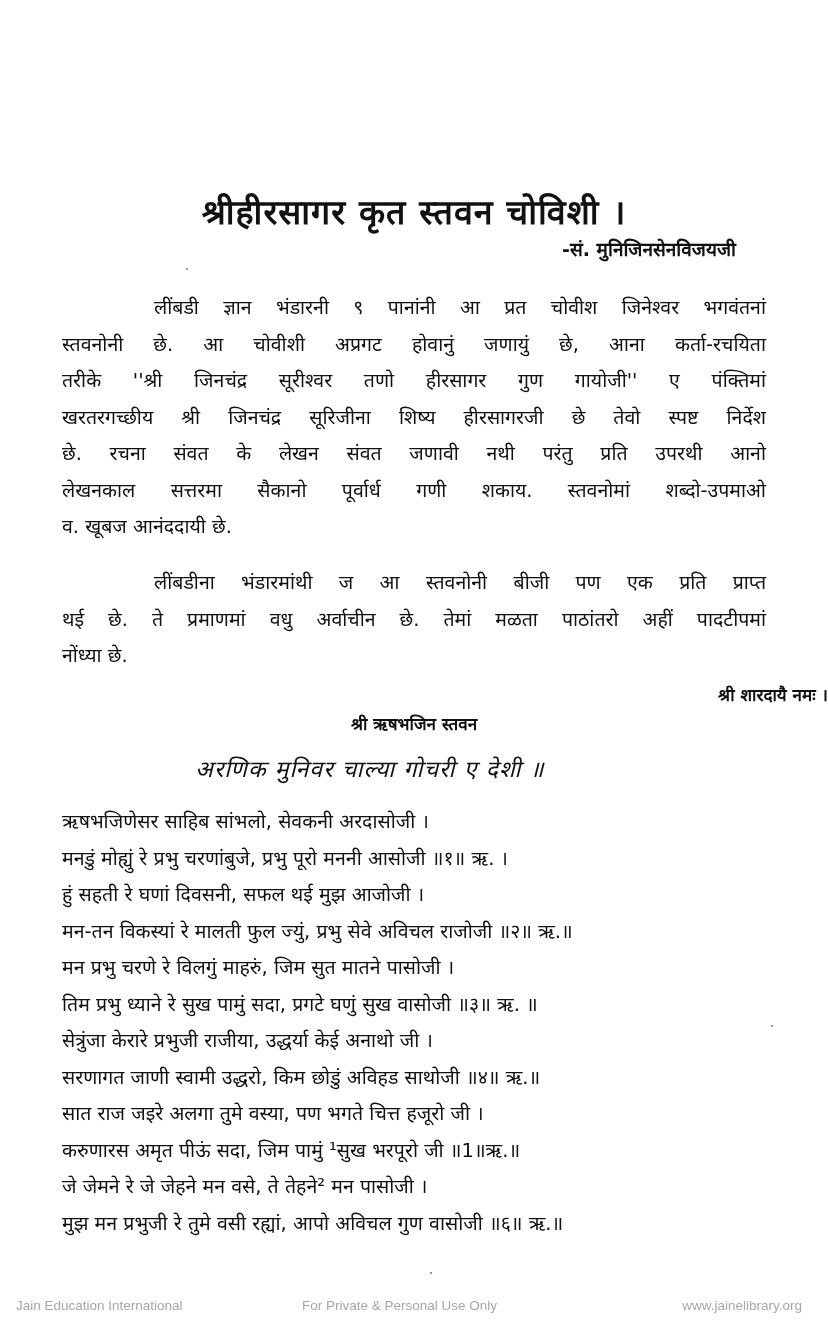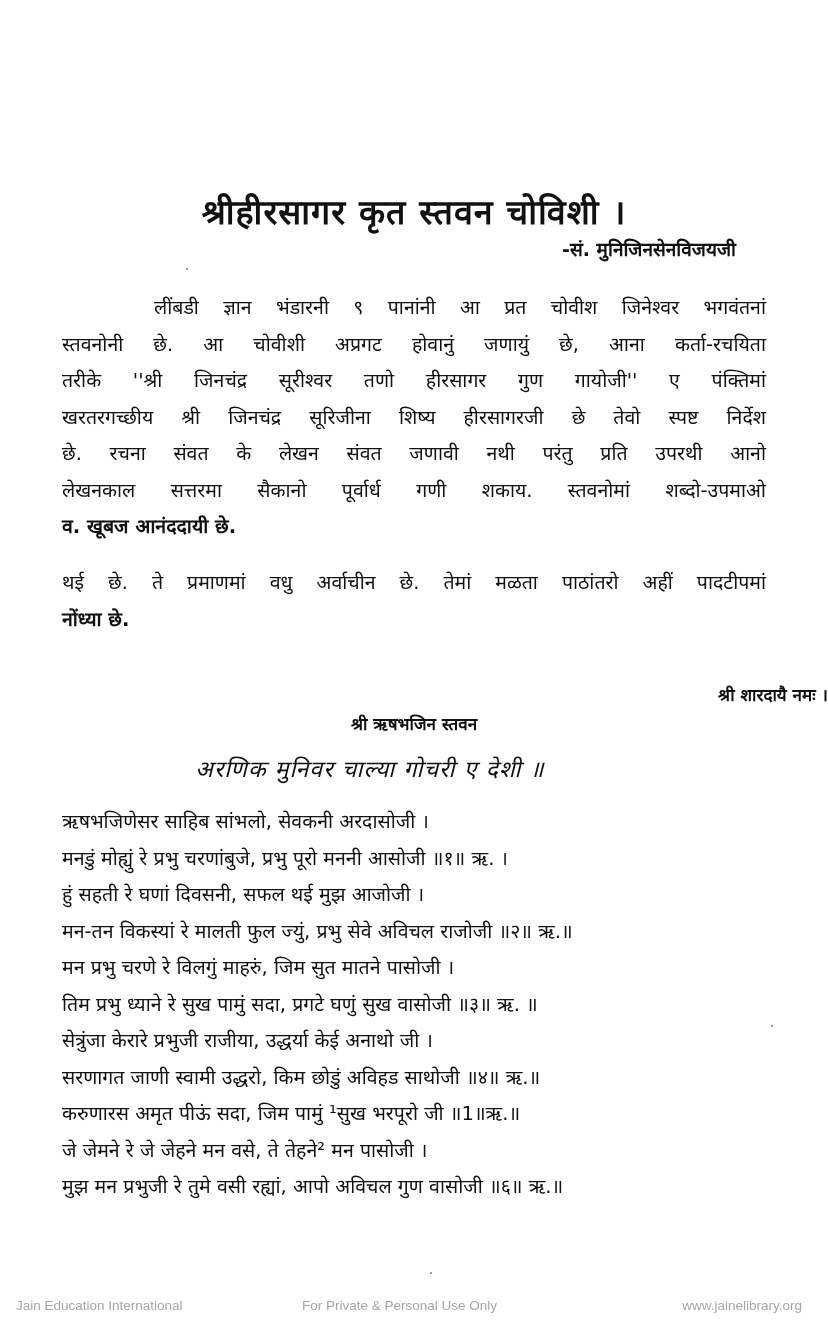--- a/index.html
+++ b/index.html
@@ -14,21 +14,21 @@
   }
   .editor {
     position: absolute; right: 92px; top: 236px;
     font-size: 19px; font-weight: bold;
   }
   .para {
     position: absolute; left: 62px; width: 704px;
     font-size: 19.5px; line-height: 36.5px; text-align: justify;
   }
   .para .line { display: block; white-space: nowrap; text-align-last: justify; text-align: justify; }
-  .para .line.last { text-align-last: left; font-weight: bold; }
+  .para .line.last { text-align-last: left; }
   .para .line.indent { padding-left: 92px; }
   .center-line {
     position: absolute; left: 0; width: 828px; text-align: center;
     font-weight: bold; font-size: 17px;
   }
   .desi {
     position: absolute; left: 0; width: 740px; text-align: center;
     font-style: italic; font-size: 23px; top: 752px; letter-spacing: 1px;
   }
   .verses {
@@ -58,37 +58,39 @@
     <span class="line indent">लींबडी ज्ञान भंडारनी ९ पानांनी आ प्रत चोवीश जिनेश्वर भगवंतनां</span>
     <span class="line">स्तवनोनी छे. आ चोवीशी अप्रगट होवानुं जणायुं छे, आना कर्ता-रचयिता</span>
     <span class="line">तरीके ''श्री जिनचंद्र सूरीश्वर तणो हीरसागर गुण गायोजी'' ए पंक्तिमां</span>
     <span class="line">खरतरगच्छीय श्री जिनचंद्र सूरिजीना शिष्य हीरसागरजी छे तेवो स्पष्ट निर्देश</span>
     <span class="line">छे. रचना संवत के लेखन संवत जणावी नथी परंतु प्रति उपरथी आनो</span>
     <span class="line">लेखनकाल सत्तरमा सैकानो पूर्वार्ध गणी शकाय. स्तवनोमां शब्दो-उपमाओ</span>
     <span class="line last">व. खूबज आनंददायी छे.</span>
   </div>
 
   <div class="para" style="top:565px;">
+    <span class="line indent">लींबडीना भंडारमांथी ज आ स्तवनोनी बीजी पण एक प्रति प्राप्त</span>
     <span class="line">थई छे. ते प्रमाणमां वधु अर्वाचीन छे. तेमां मळता पाठांतरो अहीं पादटीपमां</span>
     <span class="line last">नोंध्या छे.</span>
   </div>
 
   <div class="center-line" style="top:683px;text-align:right;">श्री शारदायै नमः ।</div>
   <div class="center-line" style="top:712px;">श्री ऋषभजिन स्तवन</div>
   <div class="desi">अरणिक मुनिवर चाल्या गोचरी ए देशी ॥</div>
 
   <div class="verses">
     <span class="vline">ऋषभजिणेसर साहिब सांभलो, सेवकनी अरदासोजी ।</span>
     <span class="vline">मनडुं मोह्युं रे प्रभु चरणांबुजे, प्रभु पूरो मननी आसोजी ॥१॥ ऋ. ।</span>
     <span class="vline">हुं सहती रे घणां दिवसनी, सफल थई मुझ आजोजी ।</span>
     <span class="vline">मन-तन विकस्यां रे मालती फुल ज्युं, प्रभु सेवे अविचल राजोजी ॥२॥ ऋ.॥</span>
     <span class="vline">मन प्रभु चरणे रे विलगुं माहरुं, जिम सुत मातने पासोजी ।</span>
     <span class="vline">तिम प्रभु ध्याने रे सुख पामुं सदा, प्रगटे घणुं सुख वासोजी ॥३॥ ऋ. ॥</span>
     <span class="vline">सेत्रुंजा केरारे प्रभुजी राजीया, उद्धर्या केई अनाथो जी ।</span>
     <span class="vline">सरणागत जाणी स्वामी उद्धरो, किम छोडुं अविहड साथोजी ॥४॥ ऋ.॥</span>
+    <span class="vline">सात राज जइरे अलगा तुमे वस्या, पण भगते चित्त हजूरो जी ।</span>
     <span class="vline">करुणारस अमृत पीऊं सदा, जिम पामुं ¹सुख भरपूरो जी ॥1॥ऋ.॥</span>
     <span class="vline">जे जेमने रे जे जेहने मन वसे, ते तेहने² मन पासोजी ।</span>
     <span class="vline">मुझ मन प्रभुजी रे तुमे वसी रह्यां, आपो अविचल गुण वासोजी ॥६॥ ऋ.॥</span>
   </div>
 
   <div class="speck" style="left:186px; top:268px;"></div>
   <div class="speck" style="left:771px; top:1025px;"></div>
   <div class="speck" style="left:430px; top:1272px;"></div>
 
   <div class="footer">

